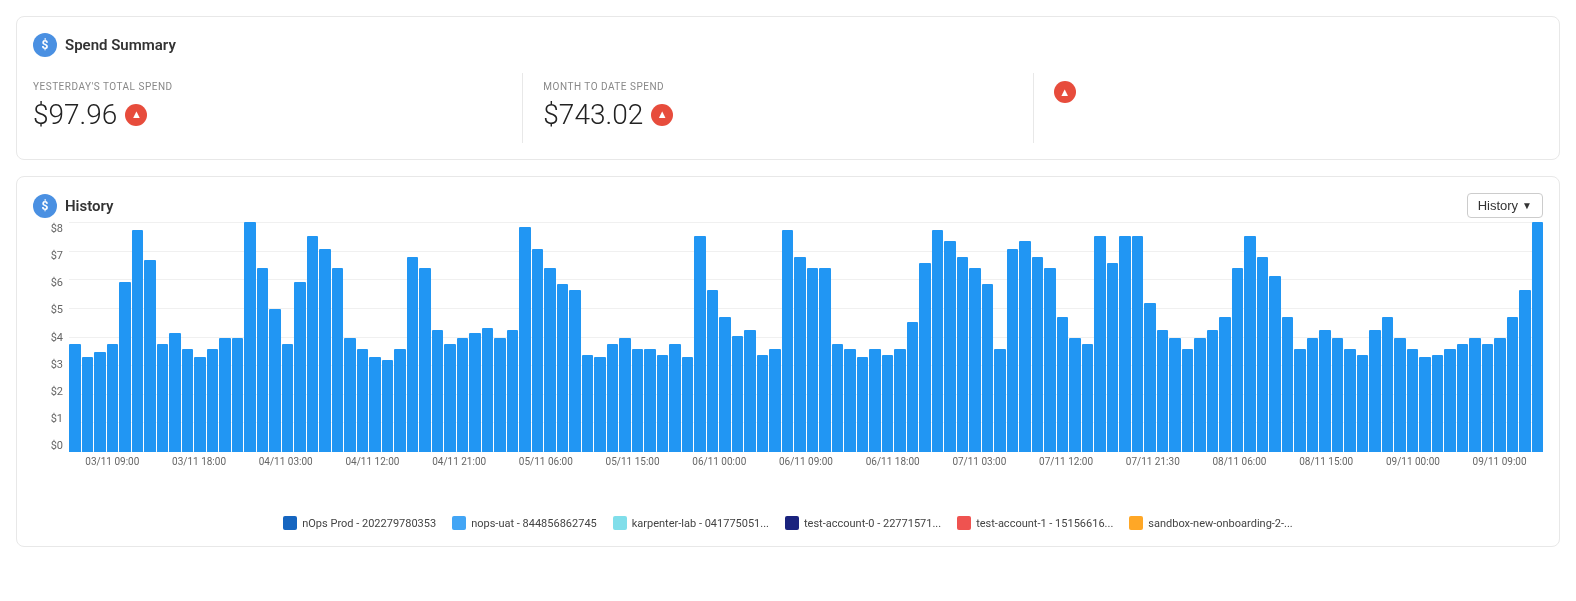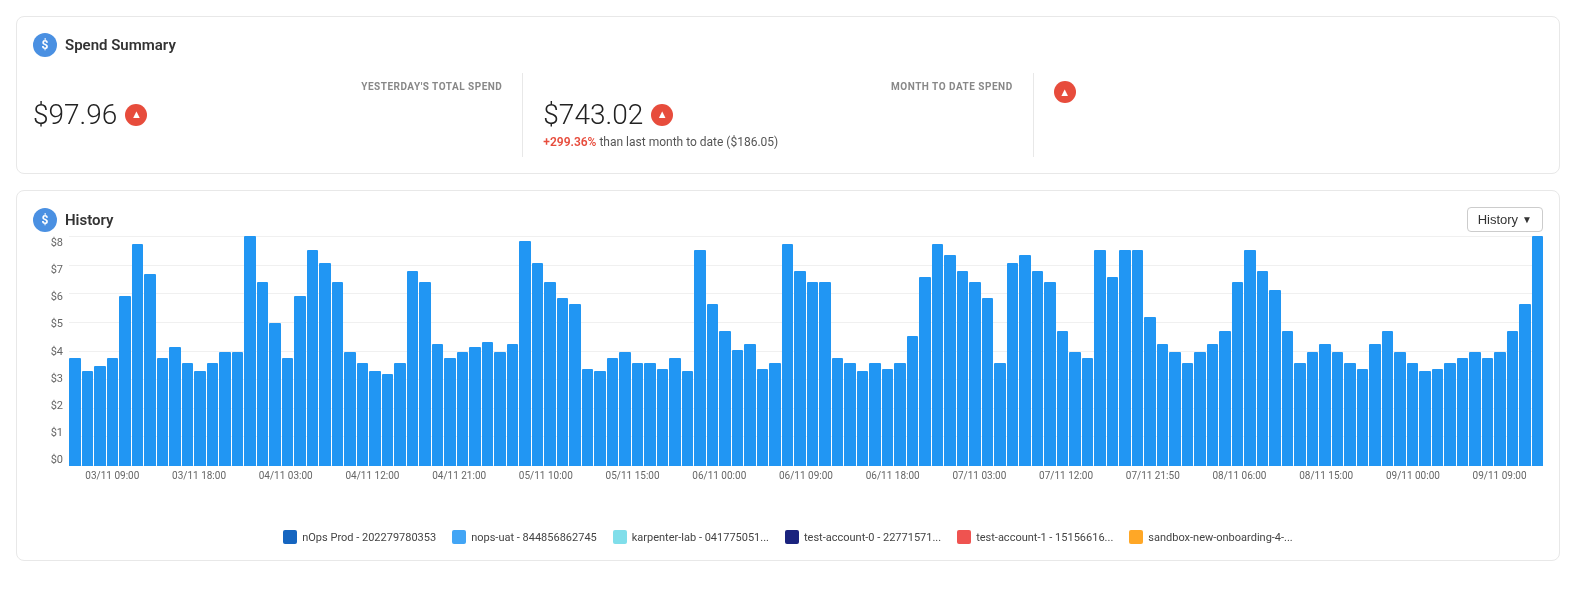--- a/index.html
+++ b/index.html
@@ -57,26 +57,25 @@
     }
     .spend-card:last-child {
       border-right: none;
       padding-left: 20px;
     }
     .spend-card:not(:first-child) {
       padding-left: 20px;
     }
     .spend-label {
       font-size: 10px;
-      font-weight: 700;
+      font-weight: 400;
       color: #888;
       letter-spacing: 0.5px;
       text-transform: uppercase;
       margin-bottom: 6px;
-      text-align: right;
     }
     .spend-amount-row {
       display: flex;
       align-items: center;
       gap: 8px;
       margin-bottom: 4px;
     }
     .spend-amount {
       font-size: 28px;
       font-weight: 300;
@@ -251,23 +250,20 @@
           <span class="spend-amount">$97.96</span>
           <span class="spend-arrow-up">▲</span>
         </div>
       </div>
 
       <div class="spend-card">
         <div class="spend-label">MONTH TO DATE SPEND</div>
         <div class="spend-amount-row">
           <span class="spend-amount">$743.02</span>
           <span class="spend-arrow-up">▲</span>
-        </div>
-        <div class="spend-change">
-          <span class="positive">+299.36%</span><span> than last month to date ($186.05)</span>
         </div>
       </div>
 
       <div class="spend-card">
         <div class="spend-amount-row">
           <span class="spend-arrow-up">▲</span>
         </div>
       </div>
     </div>
   </div>
@@ -430,28 +426,28 @@
               <div class="bar" style="height: 100%;"></div>
             </div>
         </div>
       </div>
       <div class="x-axis" id="x-axis-container">
           <div class="x-label">03/11 09:00</div>
           <div class="x-label">03/11 18:00</div>
           <div class="x-label">04/11 03:00</div>
           <div class="x-label">04/11 12:00</div>
           <div class="x-label">04/11 21:00</div>
-          <div class="x-label">05/11 10:00</div>
+          <div class="x-label">05/11 06:00</div>
           <div class="x-label">05/11 15:00</div>
           <div class="x-label">06/11 00:00</div>
           <div class="x-label">06/11 09:00</div>
           <div class="x-label">06/11 18:00</div>
           <div class="x-label">07/11 03:00</div>
           <div class="x-label">07/11 12:00</div>
-          <div class="x-label">07/11 21:50</div>
+          <div class="x-label">07/11 21:30</div>
           <div class="x-label">08/11 06:00</div>
           <div class="x-label">08/11 15:00</div>
           <div class="x-label">09/11 00:00</div>
           <div class="x-label">09/11 09:00</div>
         </div>
     </div>
 
     <div class="legend" id="legend-container">
         <div class="legend-item">
           <div class="legend-color" style="background: rgb(21, 101, 192);"></div>
@@ -468,18 +464,18 @@
         <div class="legend-item">
           <div class="legend-color" style="background: rgb(26, 35, 126);"></div>
           <span>test-account-0 - 22771571...</span>
         </div>
         <div class="legend-item">
           <div class="legend-color" style="background: rgb(239, 83, 80);"></div>
           <span>test-account-1 - 15156616...</span>
         </div>
         <div class="legend-item">
           <div class="legend-color" style="background: rgb(255, 167, 38);"></div>
-          <span>sandbox-new-onboarding-4-...</span>
+          <span>sandbox-new-onboarding-2-...</span>
         </div>
       </div>
   </div>
 
 </div>
 
 </body></html>

